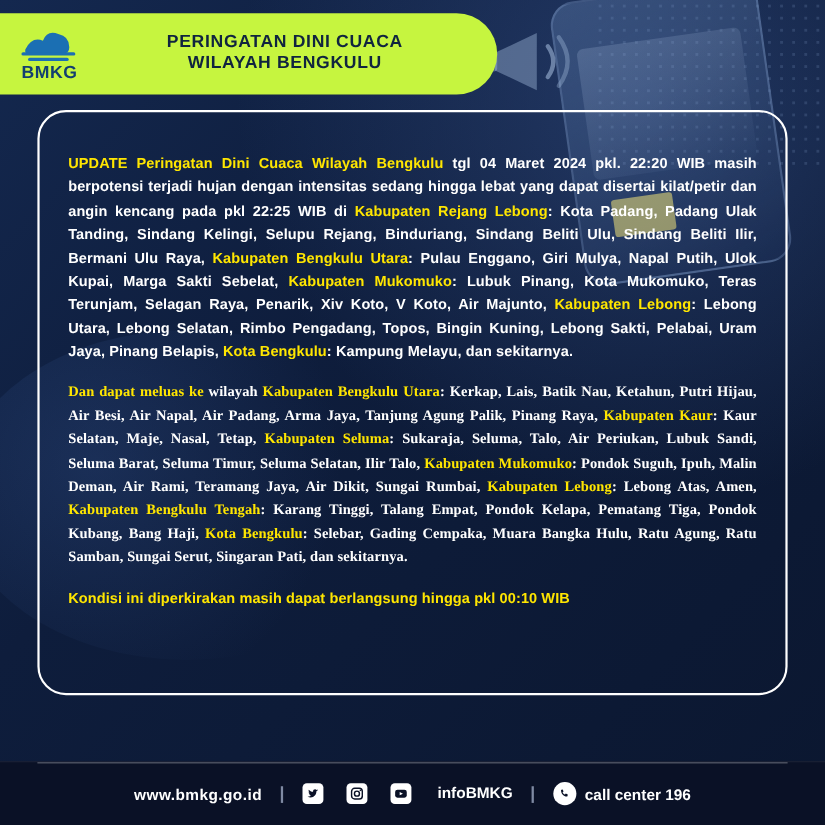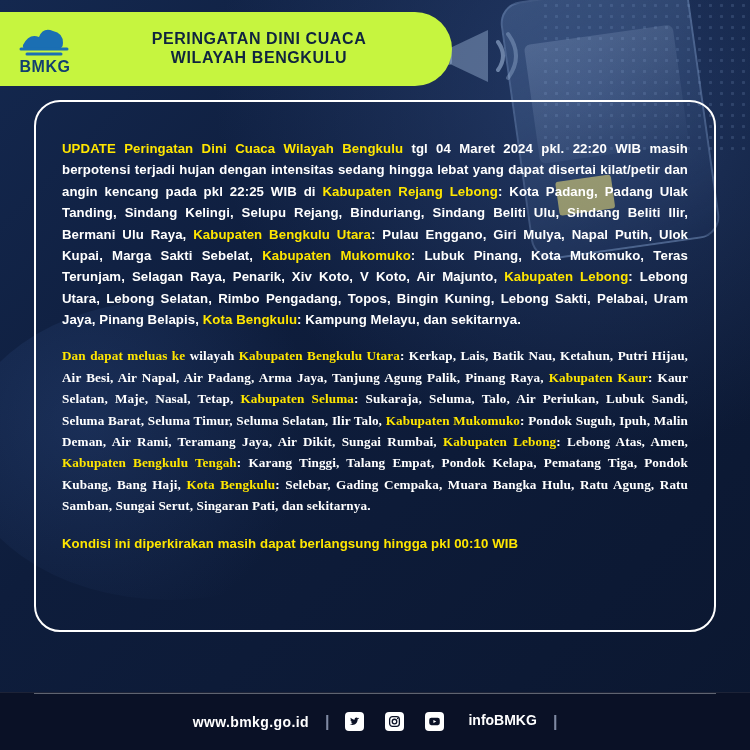--- a/index.html
+++ b/index.html
@@ -184,14 +184,22 @@
         <svg viewBox="0 0 16 16" width="13" height="13">
             <rect x="1.5" y="3.5" width="13" height="9" rx="2.6" fill="#0a1126"></rect>
             <path d="M6.6 6.1 L10.2 8 L6.6 9.9 Z" fill="#ffffff"></path>
           </svg>
       </span>
       <span class="fname">infoBMKG</span>
     </span>
 
     <span class="sep">|</span>
 
+    <span class="callbox">
+      <span class="callicon">
+        <svg viewBox="0 0 16 16" width="12" height="12">
+            <path d="M4.3 2.5 6 2.2 7.1 4.6 5.9 5.6c.5 1.3 1.6 2.4 2.9 2.9l1-1.2 2.4 1.1-.3 1.7c-.1.5-.6.8-1.1.8C7.3 10.9 4.4 8 4 3.6c-.1-.5.2-1 .8-1.1z" fill="#0a1126"></path>
+          </svg>
+      </span>
+      <span class="calltext">call center 196</span>
+    </span>
   </div>
 </div>
 
 </body></html>

